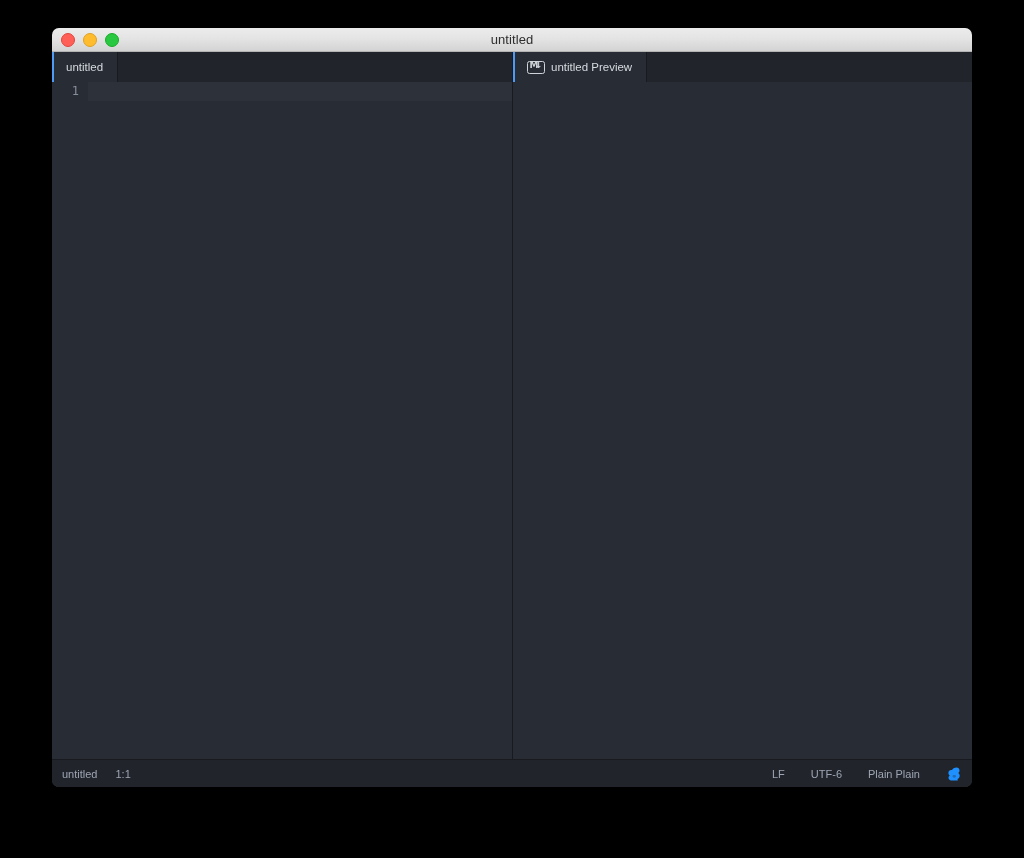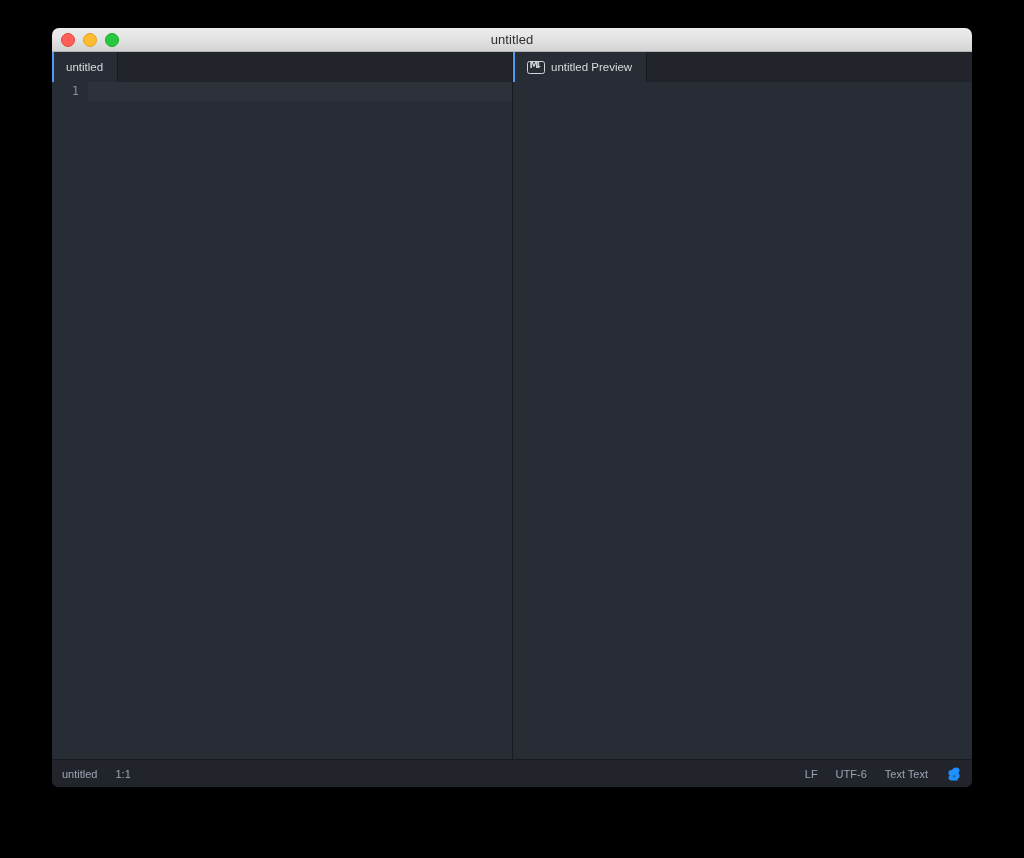--- a/index.html
+++ b/index.html
@@ -218,21 +218,21 @@
   }
   .status-left {
     display: flex;
     align-items: center;
     gap: 18px;
   }
   .status-right {
     margin-left: auto;
     display: flex;
     align-items: center;
-    gap: 18px;
+    gap: 26px;
     text-align: right;
   }
   .status-item { cursor: default; white-space: nowrap; }
   .squirrel {
     display: inline-block;
     width: 16px;
     height: 16px;
     line-height: 16px;
   }
 </style>
@@ -286,21 +286,21 @@
       </div>
 
       <div class="statusbar">
         <div class="status-left">
           <span class="status-item">untitled</span>
           <span class="status-item">1:1</span>
         </div>
         <div class="status-right">
           <span class="status-item">LF</span>
           <span class="status-item">UTF-6</span>
-          <span class="status-item">Text Text</span>
+          <span class="status-item">Plain Plain</span>
           <span class="squirrel">
             <svg width="16" height="16" viewBox="0 0 16 16" aria-hidden="true">
               <path d="M10.6 1.6c1.6 0 2.9 1.3 2.9 2.9 0 1.0-.5 1.9-1.3 2.4.9.6 1.5 1.6 1.5 2.8 0 1.5-.9 2.8-2.2 3.4l.4 1.3H5.1c-1.4 0-2.6-1.1-2.6-2.6 0-1.0.6-1.9 1.4-2.3-.9-.5-1.5-1.5-1.5-2.6C2.4 5.2 3.7 4 5.2 4c.3 0 .6 0 .9.1C6.5 2.6 8.4 1.6 10.6 1.6z" fill="#1e90ff"></path>
               <path d="M8.3 9.0c1.0 0 1.8.5 1.8 1.3 0 .8-.8 1.4-1.8 1.4s-1.8-.6-1.8-1.4c0-.8.8-1.3 1.8-1.3z" fill="#282c34" opacity="0.35"></path>
             </svg>
           </span>
         </div>
       </div>
 
     </div>

